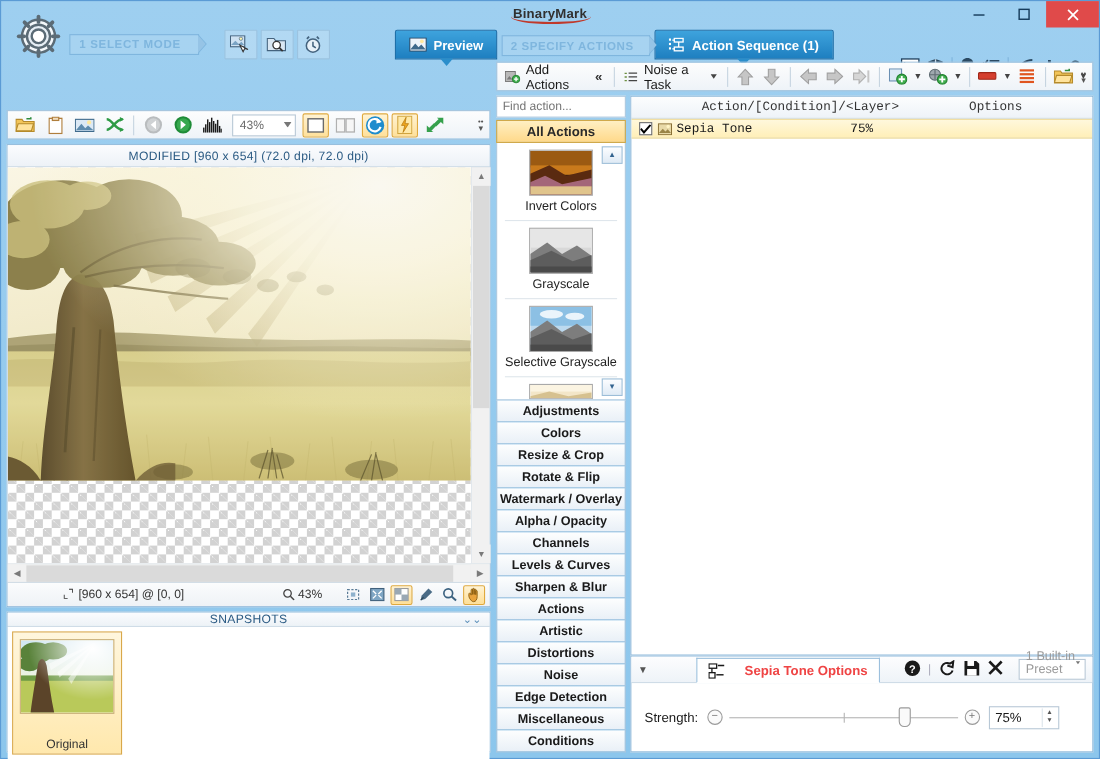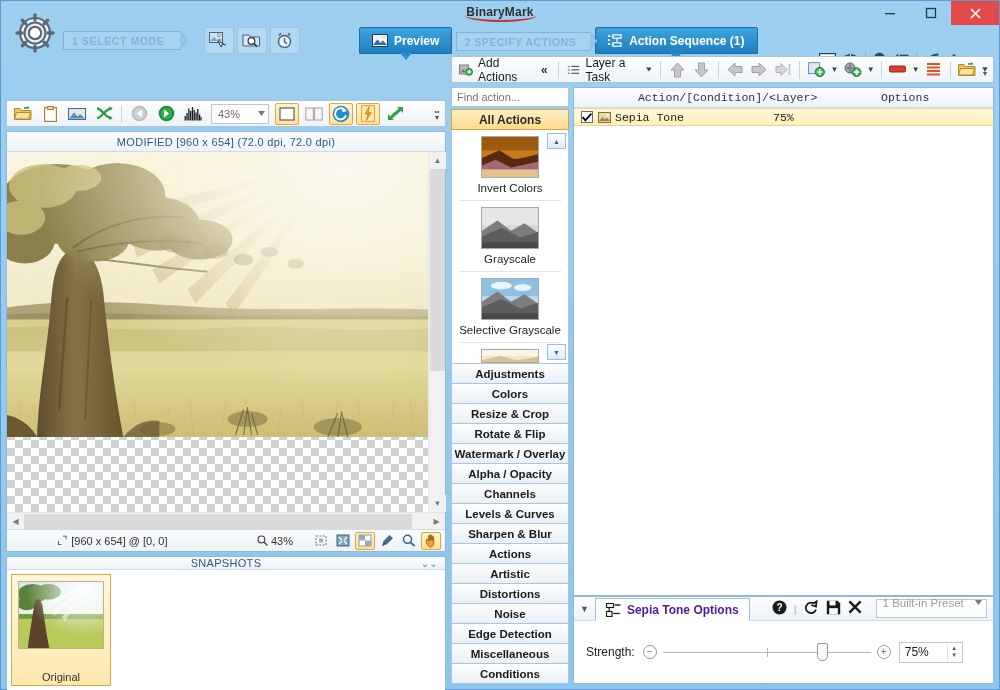--- a/index.html
+++ b/index.html
@@ -214,23 +214,23 @@
   }
   .chk{width:12px;height:12px;border:1px solid #6d6d6d;background:#fff;margin:0 5px 0 7px;display:flex;align-items:center;justify-content:center;}
   .seqname{display:flex;align-items:center;gap:4px;width:175px;}
   .seqopts{flex:1;}
 
   .options{
     border:1px solid #8fb9da;background:#fff;height:88px;display:flex;flex-direction:column;
   }
   .opthead{height:24px;display:flex;align-items:center;gap:6px;padding:0 6px;border-bottom:1px solid #cfdce7;background:linear-gradient(180deg,#fdfdfe,#eef3f8);}
   .opttab{
-    display:flex;align-items:center;gap:6px;height:23px;padding:0 10px;
+    display:flex;align-items:center;gap:18px;height:23px;padding:0 10px;
     background:#fff;border:1px solid #9cc0dd;border-bottom:1px solid #fff;
-    font-weight:bold;font-size:12px;color:#4c1d95;position:relative;top:1px;
+    font-weight:bold;font-size:12px;color:#ef4444;position:relative;top:1px;margin-left:38px;
   }
   .optactions{display:flex;align-items:center;gap:7px;margin-left:16px;}
   .presetsel{
     margin-left:8px;flex:1;height:19px;border:1px solid #b8c8d6;background:#fff;
     display:flex;align-items:center;justify-content:space-between;padding:0 4px 12px 6px;
     font-size:11.5px;color:#9a9a9a;max-width:180px;
   }
   .optbody{flex:1;display:flex;align-items:center;padding:0 12px;gap:8px;}
   .optlabel{font-size:12px;color:#1a1a1a;}
   .slider{flex:1;display:flex;align-items:center;gap:6px;max-width:248px;}
@@ -742,21 +742,21 @@
                 <path d="M1 3 L3.5 3"></path>
                 <path d="M1 7 L3.5 7"></path>
                 <path d="M1 11 L3.5 11"></path>
               </g>
             <g stroke="#444" stroke-width="1.3">
                 <path d="M5.5 2.6 H15"></path>
                 <path d="M5.5 6.8 H15"></path>
                 <path d="M5.5 11 H15"></path>
               </g>
           </svg>
-          <span>Layer a Task</span>
+          <span>Noise a Task</span>
           <svg width="7" height="5" viewBox="0 0 7 5">
               <path d="M0 0 L7 0 L3.5 5 Z" fill="#444"></path>
             </svg>
         </span>
         <span class="tsep"></span>
         <span class="tbtn">
           <svg width="15" height="16" viewBox="0 0 15 16">
               <path d="M7.5 1 L14 8 H10.5 V15 H4.5 V8 H1 Z" fill="#c6c6c6" stroke="#a0a0a0"></path>
             </svg>
         </span>

